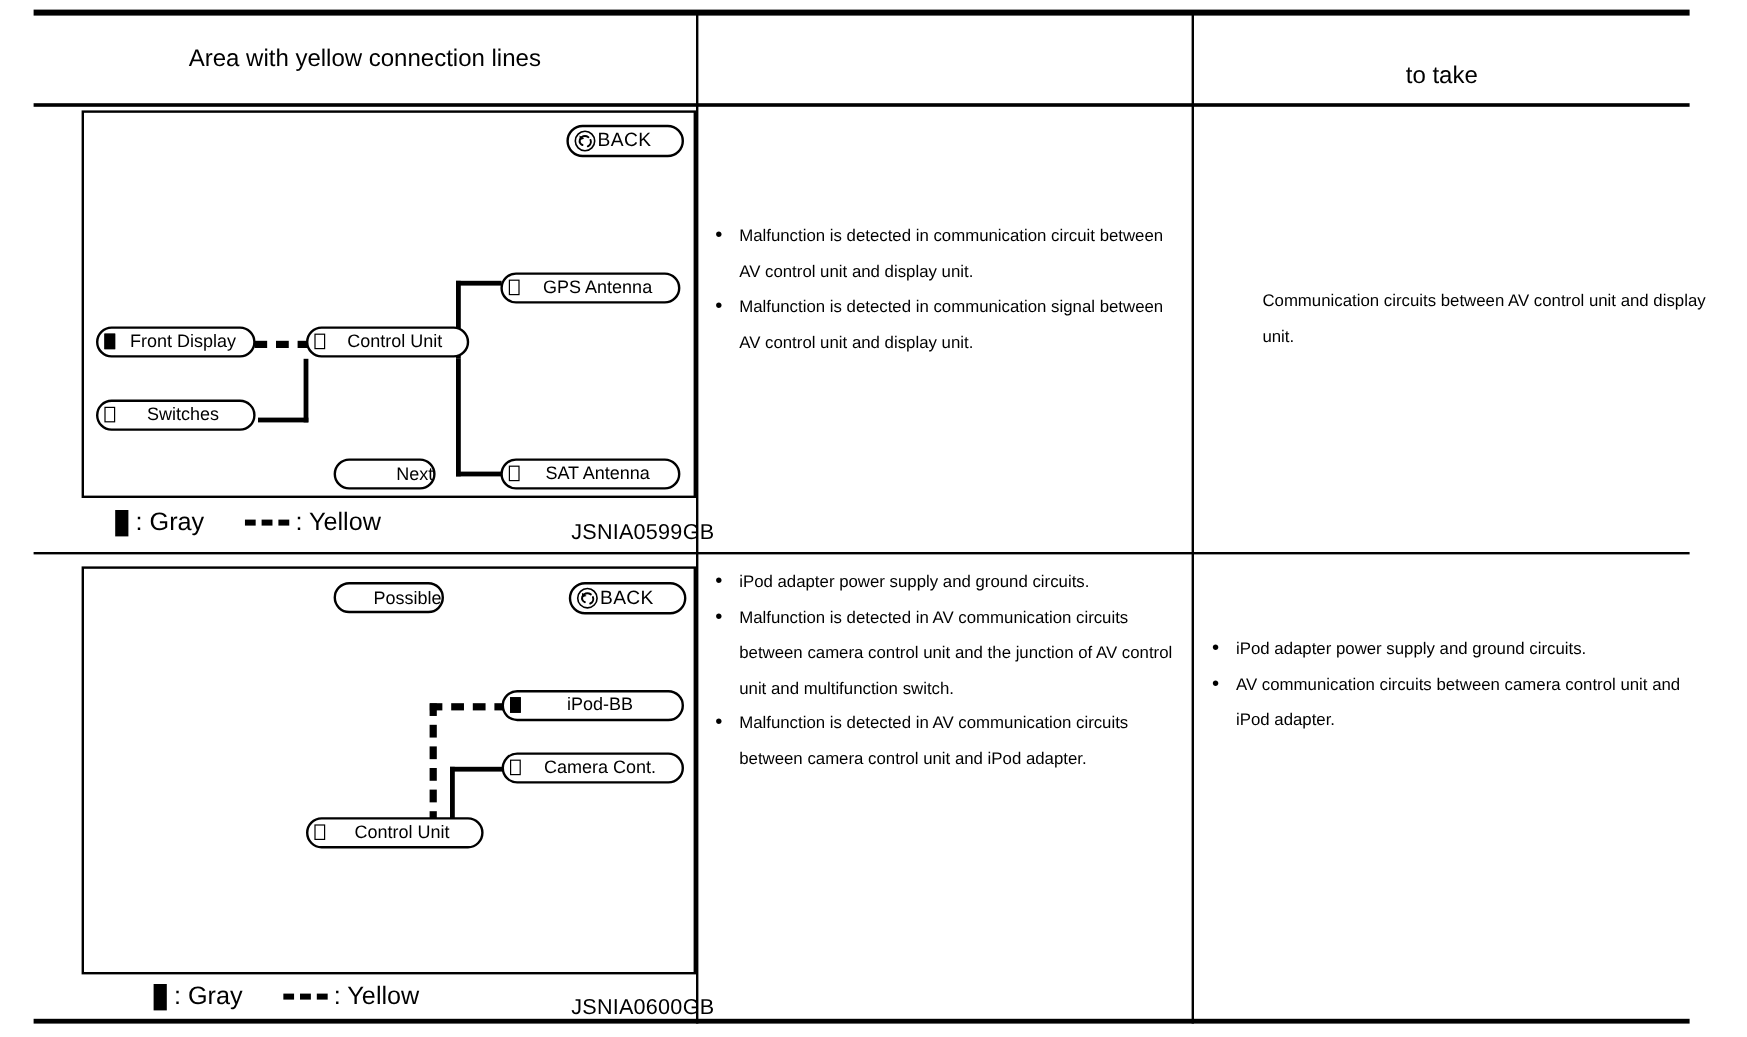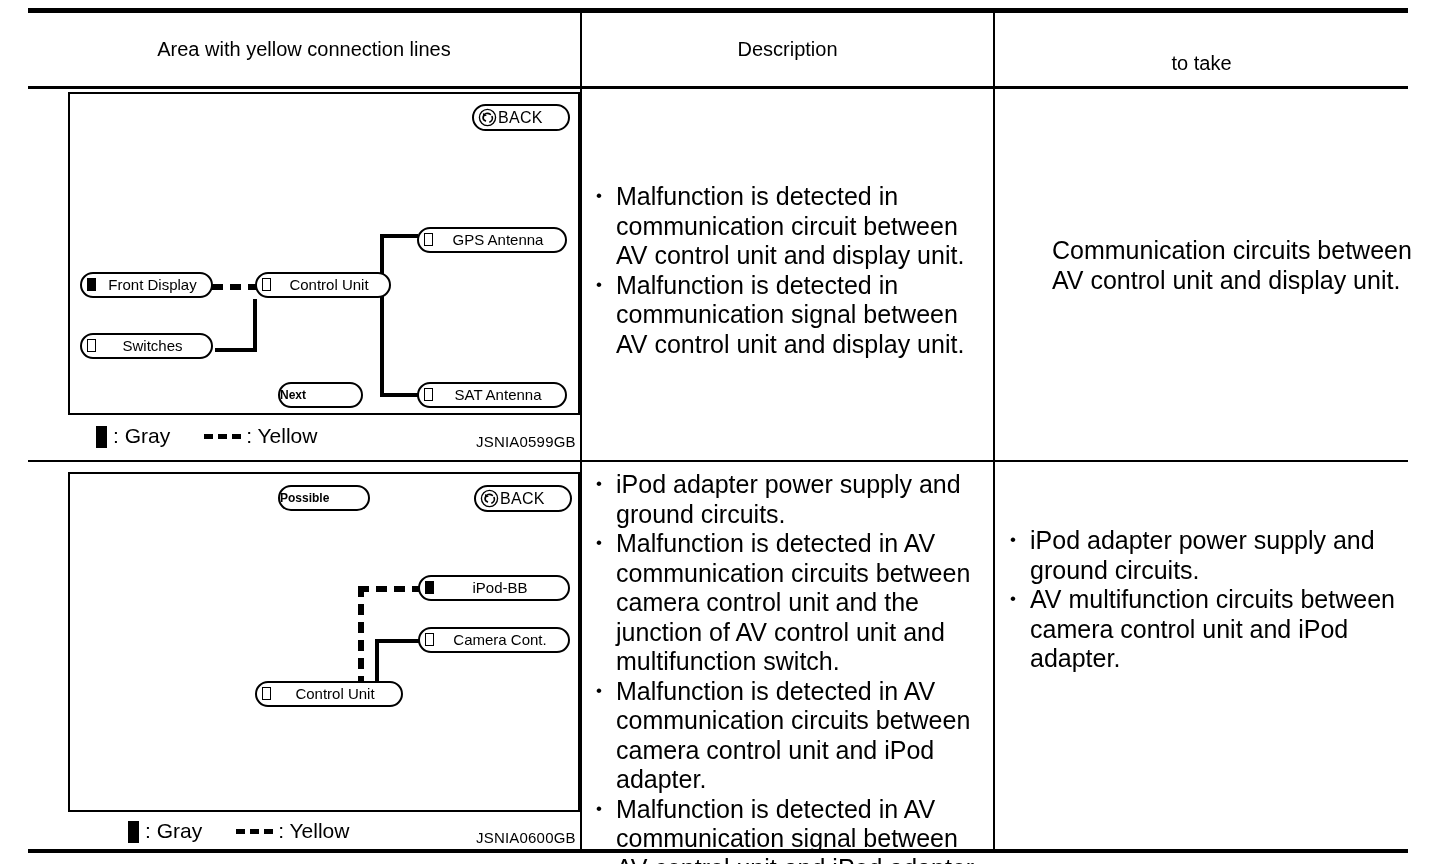--- a/index.html
+++ b/index.html
@@ -79,21 +79,21 @@
     box-sizing: border-box;
   }
   .hcell.h1 { left: 0px;   width: 552px; }
   .hcell.h2 { left: 554px; width: 411px; }
   .hcell.h3 { left: 967px; width: 413px; }
 
   
   .tcell {
     position: absolute;
     box-sizing: border-box;
-    font-size: 25px;
+    font-size: 14px;
     line-height: 29.5px;
   }
 
   ul.bullets {
     list-style: none;
     margin: 0;
     padding: 0;
   }
   ul.bullets > li {
     position: relative;
@@ -142,21 +142,21 @@
     vertical-align: 4px;
     margin-right: 4px;
     background-image: linear-gradient(to right, #000 0 9px, transparent 9px 14px);
     background-size: 14px 5px;
     background-repeat: repeat-x;
   }
   .legend .gap { display: inline-block; width: 34px; }
 
   .figcode {
     position: absolute;
-    font-size: 15px;
+    font-size: 18px;
     letter-spacing: 0.2px;
     white-space: nowrap;
   }
 
   
   .node {
     position: absolute;
     border: 2.5px solid #000;
     border-radius: 13px;
     background: #fff;
@@ -191,24 +191,23 @@
   
   .pill {
     position: absolute;
     border: 2.5px solid #000;
     border-radius: 13px;
     background: #fff;
     box-sizing: border-box;
     height: 26px;
     display: flex;
     align-items: center;
-    justify-content: flex-start;
-    font-size: 12px;
+    justify-content: flex-end;
+    font-size: 15px;
     z-index: 3;
-    font-weight: bold;
   }
 
   
   .backbtn {
     position: absolute;
     border: 2.5px solid #000;
     border-radius: 14px;
     background: #fff;
     box-sizing: border-box;
     height: 27px;
@@ -263,23 +262,20 @@
 
     <div class="rule-thick-top"></div>
     <div class="rule-head"></div>
     <div class="rule-mid"></div>
     <div class="rule-thick-bottom"></div>
     <div class="vline c1"></div>
     <div class="vline c2"></div>
 
     <div class="hcell h1">
       <span>Area with yellow connection lines</span>
-    </div>
-    <div class="hcell h2">
-      <span>Description</span>
     </div>
     <div class="hcell h3">
       <span>
         <br>
         <span>to take</span>
       </span>
     </div>
 
     <div class="fig" style="left:40px; top:84px; width:512px; height:360px;">
 
@@ -399,25 +395,24 @@
       </div>
 
       <div class="figcode" style="left:408px; top:357px;">JSNIA0600GB</div>
     </div>
 
     <div class="tcell" style="left:566px; top:462px; width:392px;">
       <ul class="bullets">
         <li>iPod adapter power supply and ground circuits.</li>
         <li>Malfunction is detected in AV communication circuits between camera control unit and the junction of AV control unit and multifunction switch.</li>
         <li>Malfunction is detected in AV communication circuits between camera control unit and iPod adapter.</li>
-        <li>Malfunction is detected in AV communication signal between AV control unit and iPod adapter.</li>
       </ul>
     </div>
 
     <div class="tcell" style="left:980px; top:518px; width:396px;">
       <ul class="bullets">
         <li>iPod adapter power supply and ground circuits.</li>
-        <li>AV multifunction circuits between camera control unit and iPod adapter.</li>
+        <li>AV communication circuits between camera control unit and iPod adapter.</li>
       </ul>
     </div>
 
   </div>
 </div>
 
 </body></html>

